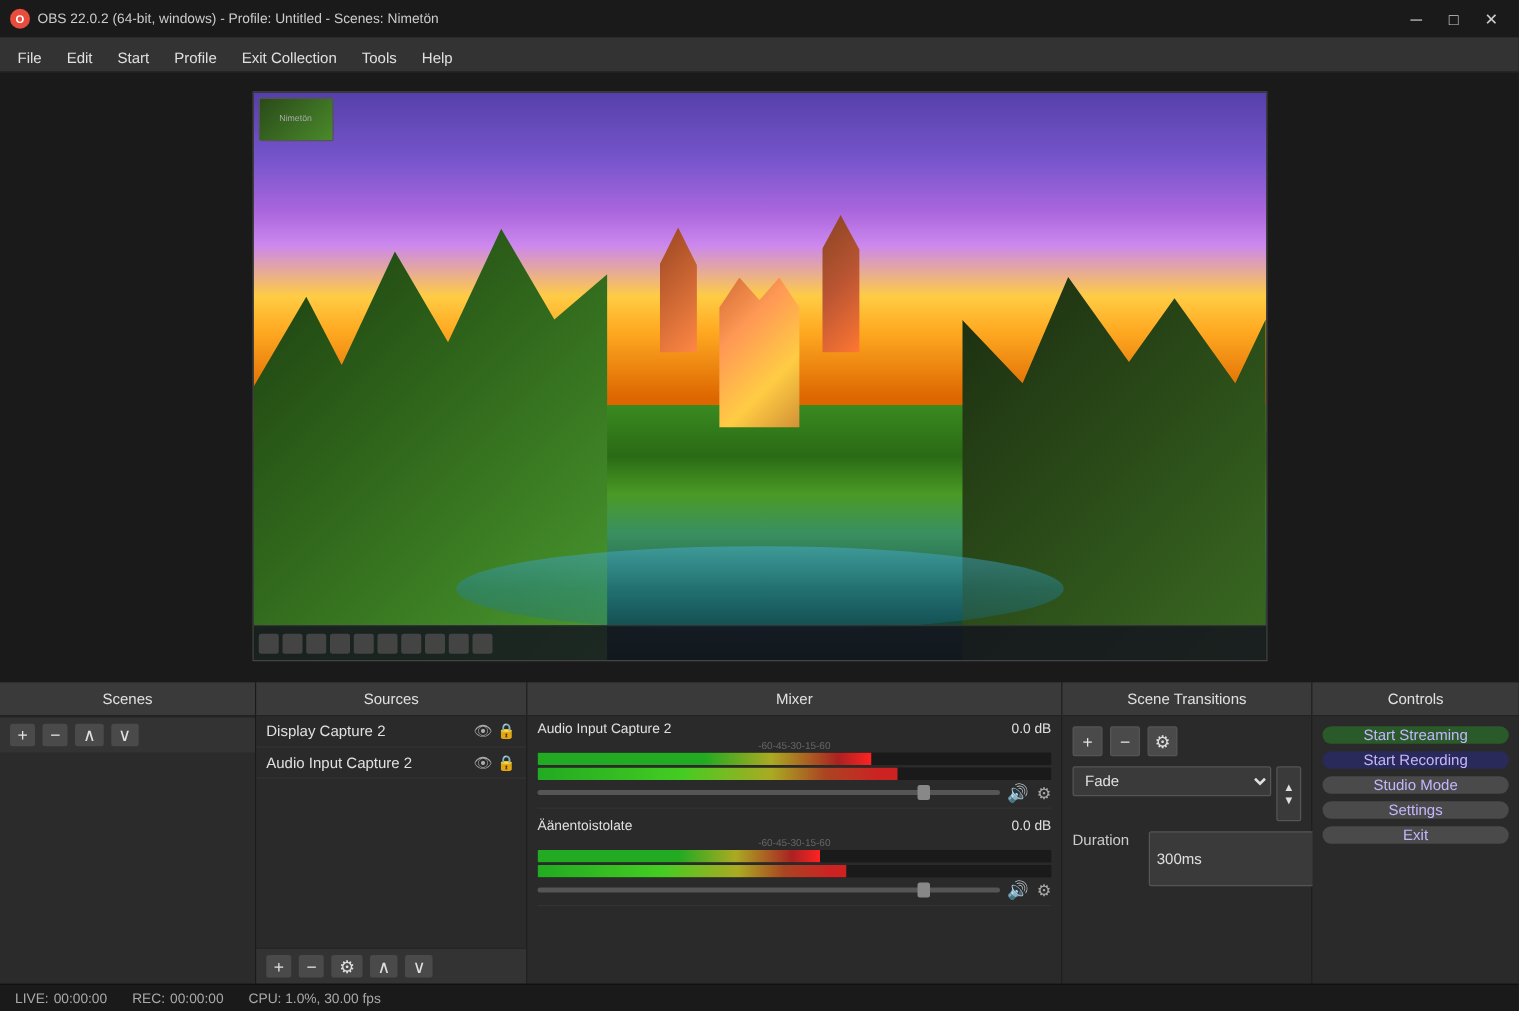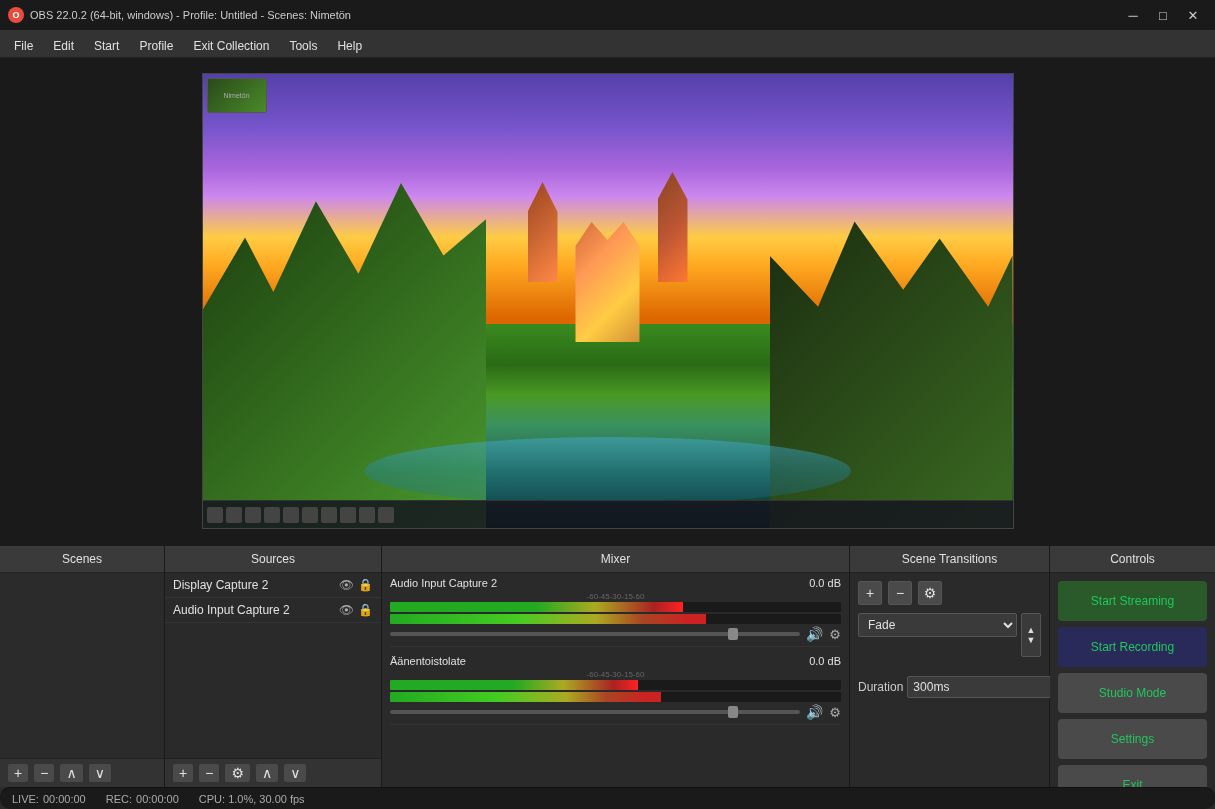--- a/index.html
+++ b/index.html
@@ -248,22 +248,21 @@
       padding: 6px 12px;
       font-size: 12px;
       color: #e0e0e0;
       text-align: center;
       border-bottom: 1px solid #222;
       flex-shrink: 0;
     }
 
     
     #scenes-panel {
-      width: 165px;
-      justify-content: space-between;
+      width: 205px;
     }
     .scenes-list {
       flex: 1;
       overflow-y: auto;
       background: #2a2a2a;
     }
     .scene-item {
       padding: 5px 10px;
       cursor: pointer;
       color: #e0e0e0;
@@ -445,22 +444,21 @@
       display: flex;
       flex-direction: column;
       align-items: center;
       justify-content: center;
       cursor: pointer;
       border-radius: 2px;
       font-size: 9px;
     }
     .duration-row {
       display: flex;
-      align-items: center;
-      gap: 4px;
+      gap: 16px;
     }
     .duration-label {
       font-size: 12px;
       color: #ccc;
     }
     .duration-input {
       flex: 1;
       background: #3a3a3a;
       border: 1px solid #555;
       color: #e0e0e0;
@@ -495,45 +493,44 @@
     .controls-content {
       flex: 1;
       background: #2a2a2a;
       padding: 8px;
       display: flex;
       flex-direction: column;
       gap: 6px;
     }
     .ctrl-btn {
       width: 100%;
-      padding: 13px 4px;
+      padding: 0 4px;
       background: #4a4a4a;
       border: none;
-      color: #22c55e;
-      cursor: pointer;
-      font-size: 12px;
-      border-radius: 4px;
+      color: #c4b5fd;
+      cursor: pointer;
+      font-size: 12px;
+      border-radius: 14px;
       text-align: center;
     }
     .ctrl-btn.stream { background: #2a5a2a; }
     .ctrl-btn.record { background: #2a2a5a; }
 
     
     #statusbar {
       background: #1a1a1a;
       height: 22px;
       display: flex;
       align-items: center;
       padding: 0 12px;
       gap: 20px;
       font-size: 11px;
       color: #aaa;
       flex-shrink: 0;
       border-top: 1px solid #111;
-      border-radius: 10px;
     }
     .status-item {
       display: flex;
       align-items: center;
       gap: 4px;
     }
 
     
     ::-webkit-scrollbar { width: 6px; }
     ::-webkit-scrollbar-track { background: #2a2a2a; }

